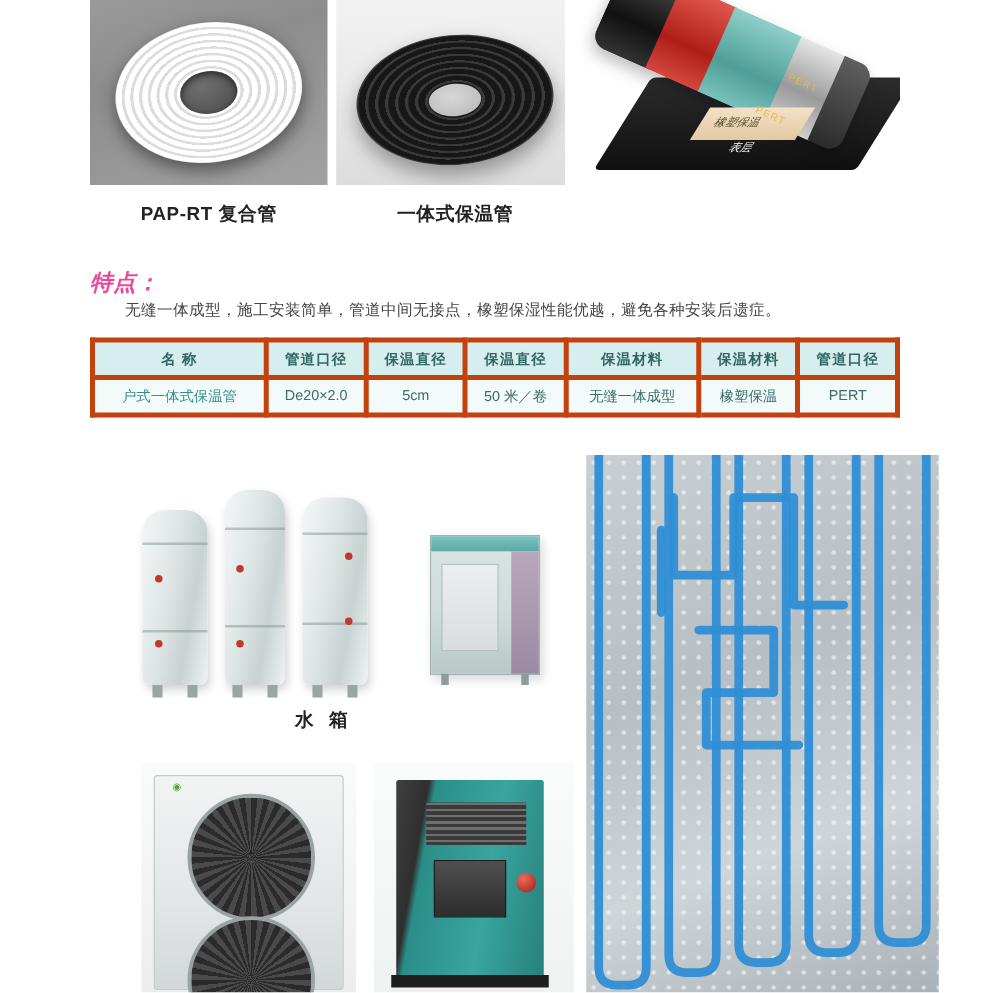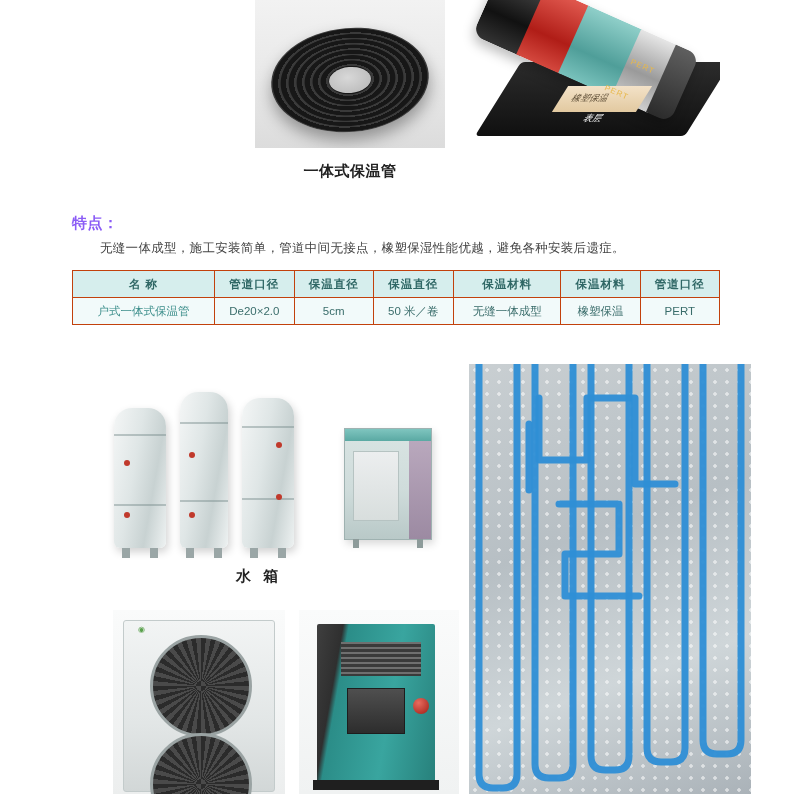--- a/index.html
+++ b/index.html
@@ -37,21 +37,21 @@
   }
   .prod .caption {
     text-align: center;
     font-size: 15px;
     font-weight: bold;
     color: #222;
     margin-top: 14px;
     letter-spacing: 0.5px;
   }
   #prod-1 { left: 72px; }
-  #prod-2 { left: 255px; }
+  #prod-2 { left: 269px; }
   #prod-3 { left: 452px; width: 268px; }
   #prod-3 .photo { width: 268px; }
 
   
   .photo-white {
     background: linear-gradient(160deg,#9a9a9a 0%, #8d8d8d 35%, #a2a2a2 100%);
   }
   .coil-white {
     position: absolute;
     left: 50%;
@@ -168,24 +168,25 @@
     font-size: 9px;
     color: #ffffff;
     transform: skewX(-32deg);
   }
 
   
   .feature-title {
     position: absolute;
     left: 72px;
     top: 214px;
-    font-size: 15px;
+    font-size: 18px;
     font-weight: bold;
-    color: #8b5cf6;
+    color: #ec4899;
     letter-spacing: 0.5px;
+    font-style: italic;
   }
   .feature-text {
     position: absolute;
     left: 100px;
     top: 240px;
     font-size: 12.5px;
     color: #444;
     letter-spacing: 0.3px;
   }
 
@@ -193,21 +194,21 @@
   .spec-table {
     position: absolute;
     left: 72px;
     top: 270px;
     width: 648px;
     border-collapse: collapse;
     font-size: 11.5px;
   }
   .spec-table th,
   .spec-table td {
-    border: 1px solid #c2410c;
+    border: 4px solid #c2410c;
     text-align: center;
     height: 24px;
     color: #3a6d6b;
     font-weight: normal;
     margin-left: 44px;
   }
   .spec-table thead th {
     background: #d6eeed;
     color: #2f6765;
     font-weight: bold;
@@ -401,20 +402,26 @@
   .pipe-svg { position: absolute; left: 0; top: 0; }
 
   
   .nosel { user-select: none; }
 </style>
 </head>
 <body>
 
 <div class="top-row">
 
+  <div class="prod" id="prod-1">
+    <div class="photo photo-white">
+      <div class="coil-white"></div>
+    </div>
+    <div class="caption nosel">PAP-RT 复合管</div>
+  </div>
 
   <div class="prod" id="prod-2">
     <div class="photo photo-black">
       <div class="coil-black"></div>
     </div>
     <div class="caption nosel">一体式保温管</div>
   </div>
 
   <div class="prod" id="prod-3">
     <div class="photo photo-cut">

